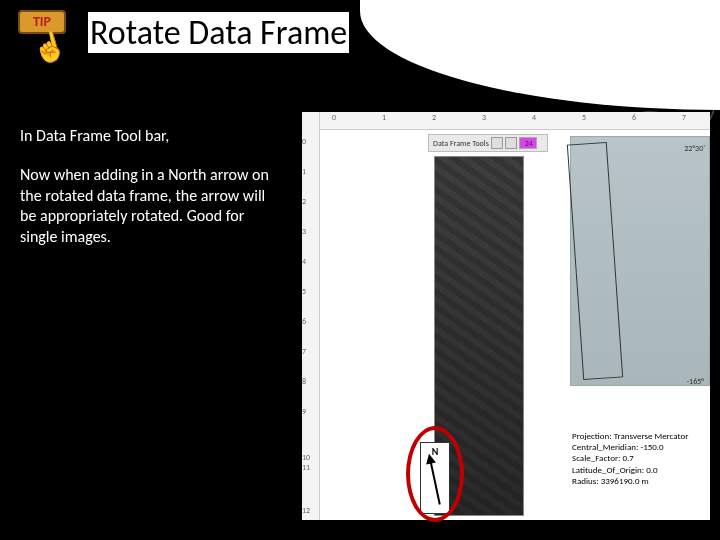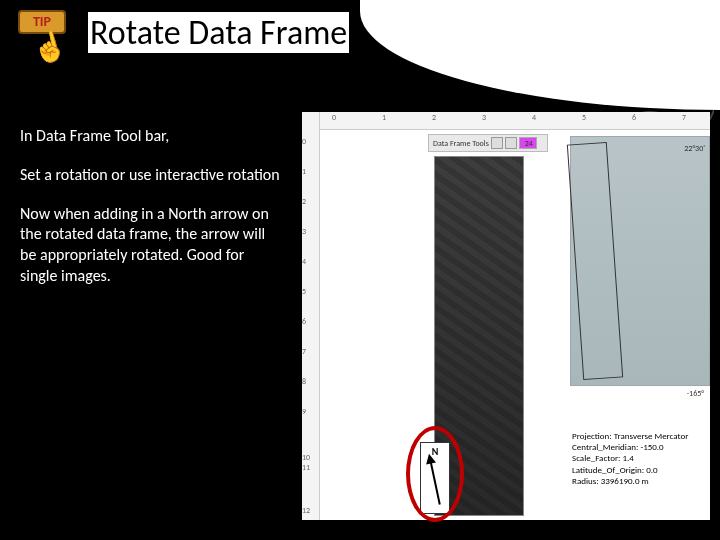--- a/index.html
+++ b/index.html
@@ -175,21 +175,21 @@
   .context-label {
     position: absolute;
     right: 4px;
     top: 6px;
     font-size: 8px;
     color: #333;
   }
   .context-lon {
     position: absolute;
     right: 6px;
-    top: 258px;
+    top: 246px;
     font-size: 8px;
     color: #333;
   }
   
   .north-box {
     position: absolute;
     left: 100px;
     bottom: 6px;
     width: 30px;
     height: 72px;
@@ -269,21 +269,20 @@
 
 <div class="header">
   <div style="position:relative; z-index:3;">
     <span class="title">Rotate Data Frame</span>
   </div>
   <div class="subtitle" style="position:relative; z-index:3;">North arrow will follow</div>
 </div>
 
 <div class="body-text">
   <p>In Data Frame Tool bar,</p>
-  <p>Set a rotation or use interactive rotation</p>
   <p>Now when adding in a North arrow on the rotated data frame, the arrow will be appropriately rotated. Good for single images.</p>
 </div>
 
 <div class="figure-area">
   <div class="ruler-top">
     <span style="left:30px">0</span>
     <span style="left:80px">1</span>
     <span style="left:130px">2</span>
     <span style="left:180px">3</span>
     <span style="left:230px">4</span>
@@ -325,19 +324,19 @@
 
     <div class="north-box">
       <div class="n">N</div>
       <div class="arrow"></div>
     </div>
     <div class="highlight-ellipse"></div>
 
     <div class="proj-info">
       <div>Projection: Transverse Mercator</div>
       <div>Central_Meridian: -150.0</div>
-      <div>Scale_Factor: 1.4</div>
+      <div>Scale_Factor: 0.7</div>
       <div>Latitude_Of_Origin: 0.0</div>
       <div>Radius: 3396190.0 m</div>
     </div>
 
   </div>
 </div>
 
 </body></html>

